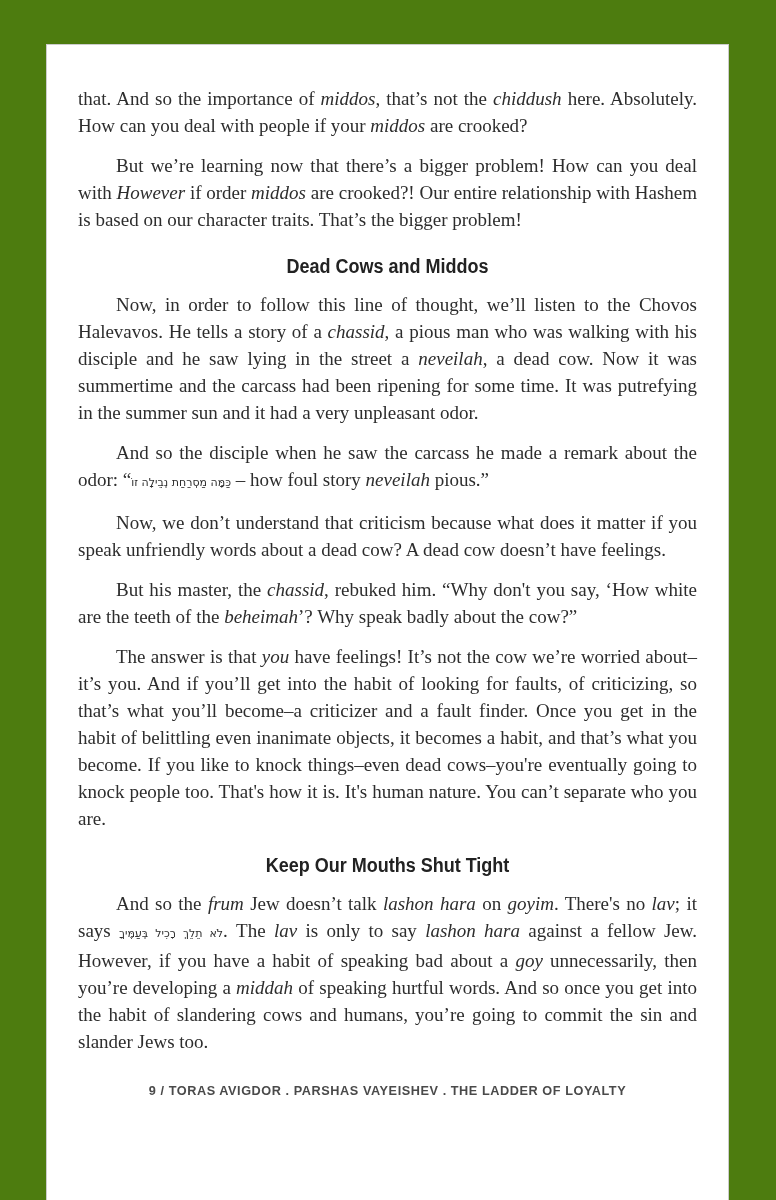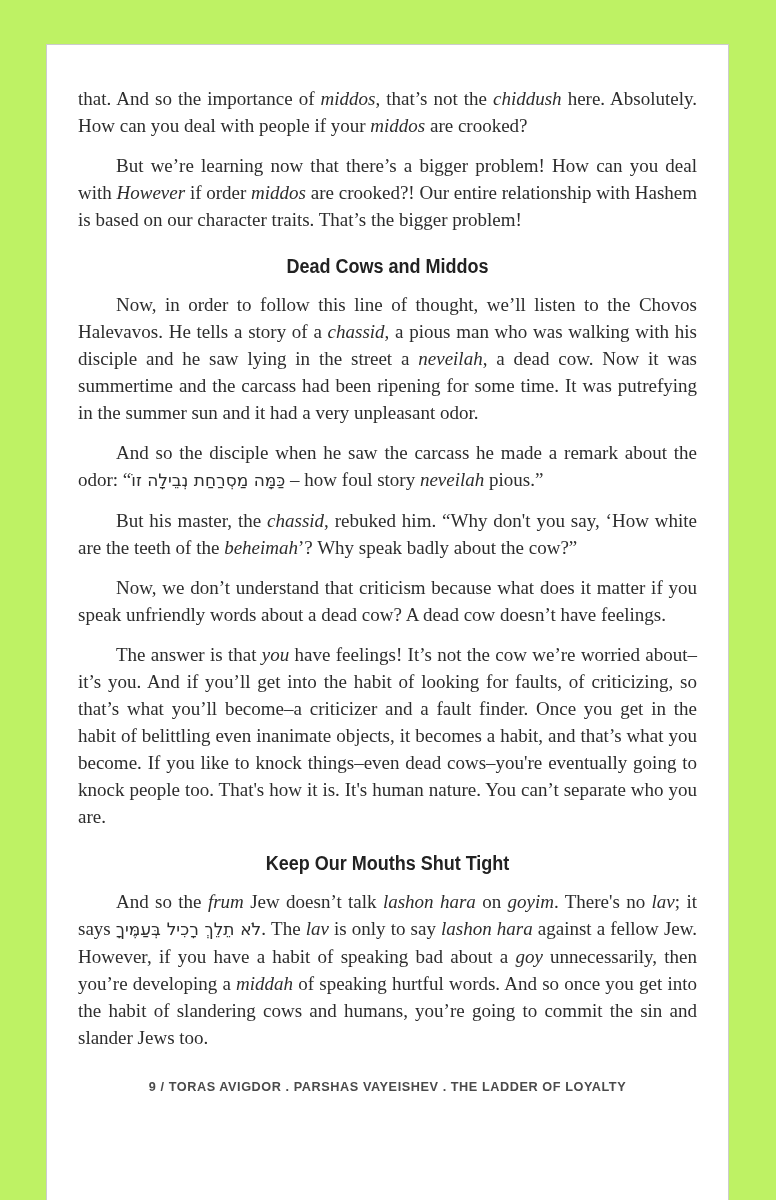--- a/index.html
+++ b/index.html
@@ -5,21 +5,21 @@
   * { margin: 0; padding: 0; box-sizing: border-box; }
   html, body {
     width: 776px; height: 1200px;
     background: #ffffff;
     overflow: hidden;
     font-family: "Liberation Serif", serif;
   }
   .viewport {
     position: relative;
     width: 776px; height: 1200px;
-    background: #bef264;
+    background: #4d7c0f;
     overflow: hidden;
   }
   .page-frame {
     position: absolute;
     left: 46px; top: 44px;
     width: 683px; height: 1230px; 
     border: 1px solid #cccccc;
     background: #ffffff;
   }
   .page-content {
@@ -30,21 +30,21 @@
     font-size: 19px;
     line-height: 27px;
     color: #2d2d2d;
     text-align: justify;
     margin: 0 0 13px 0;
   }
   p.body-paragraph.indent { text-indent: 38px; }
   .it { font-style: italic; }
   .hebrew {
     font-family: "DejaVu Sans", sans-serif;
-    font-size: 17px;
+    font-size: 11px;
     unicode-bidi: isolate;
     direction: rtl;
   }
   h2.section-heading {
     font-family: "Liberation Sans", sans-serif;
     font-weight: 700;
     font-size: 20px;
     line-height: 22px;
     color: #222222;
     text-align: center;
@@ -67,21 +67,21 @@
 
 <div class="viewport">
   <div class="page-frame">
     <div class="page-content">
 
       <p class="body-paragraph"><span>that. And so the importance of </span><span class="it">middos</span><span>, that’s not the </span><span class="it">chiddush</span><span> here. Absolutely. How can you deal with people if your </span><span class="it">middos</span><span> are crooked?</span></p>
         <p class="body-paragraph indent"><span>But we’re learning now that there’s a bigger problem! How can you deal with </span><span class="it">However</span><span> if order </span><span class="it">middos</span><span> are crooked?! Our entire relationship with Hashem is based on our character traits. That’s the bigger problem!</span></p>
         <h2 class="section-heading">Dead Cows and Middos</h2>
         <p class="body-paragraph indent"><span>Now, in order to follow this line of thought, we’ll listen to the Chovos Halevavos. He tells a story of a </span><span class="it">chassid</span><span>, a pious man who was walking with his disciple and he saw lying in the street a </span><span class="it">neveilah</span><span>, a dead cow. Now it was summertime and the carcass had been ripening for some time. It was putrefying in the summer sun and it had a very unpleasant odor.</span></p>
         <p class="body-paragraph indent"><span>And so the disciple when he saw the carcass he made a remark about the odor: “</span><span class="hebrew" dir="rtl">כַּמָּה מַסְרַחַת נְבֵילָה זוֹ</span><span> – how foul story </span><span class="it">neveilah</span><span> pious.”</span></p>
+        <p class="body-paragraph indent"><span>Now, we don’t understand that criticism because what does it matter if you speak unfriendly words about a dead cow? A dead cow doesn’t have feelings.</span></p>
         <p class="body-paragraph indent"><span>But his master, the </span><span class="it">chassid</span><span>, rebuked him. “Why don't you say, ‘How white are the teeth of the </span><span class="it">beheimah</span><span>’? Why speak badly about the cow?”</span></p>
-        <p class="body-paragraph indent"><span>Now, we don’t understand that criticism because what does it matter if you speak unfriendly words about a dead cow? A dead cow doesn’t have feelings.</span></p>
         <p class="body-paragraph indent"><span>The answer is that </span><span class="it">you</span><span> have feelings! It’s not the cow we’re worried about–it’s you. And if you’ll get into the habit of looking for faults, of criticizing, so that’s what you’ll become–a criticizer and a fault finder. Once you get in the habit of belittling even inanimate objects, it becomes a habit, and that’s what you become. If you like to knock things–even dead cows–you're eventually going to knock people too. That's how it is. It's human nature. You can’t separate who you are.</span></p>
         <h2 class="section-heading">Keep Our Mouths Shut Tight</h2>
         <p class="body-paragraph indent"><span>And so the </span><span class="it">frum</span><span> Jew doesn’t talk </span><span class="it">lashon hara</span><span> on </span><span class="it">goyim</span><span>. There's no </span><span class="it">lav</span><span>; it says </span><span class="hebrew" dir="rtl">לֹא תֵלֵךְ רָכִיל בְּעַמֶּיךָ</span><span>. The </span><span class="it">lav</span><span> is only to say </span><span class="it">lashon hara</span><span> against a fellow Jew. However, if you have a habit of speaking bad about a </span><span class="it">goy</span><span> unnecessarily, then you’re developing a </span><span class="it">middah</span><span> of speaking hurtful words. And so once you get into the habit of slandering cows and humans, you’re going to commit the sin and slander Jews too.</span></p>
         <div class="page-footer">9 / TORAS AVIGDOR . PARSHAS VAYEISHEV . THE LADDER OF LOYALTY</div>
     </div>
   </div>
 </div>
 
 </body></html>

